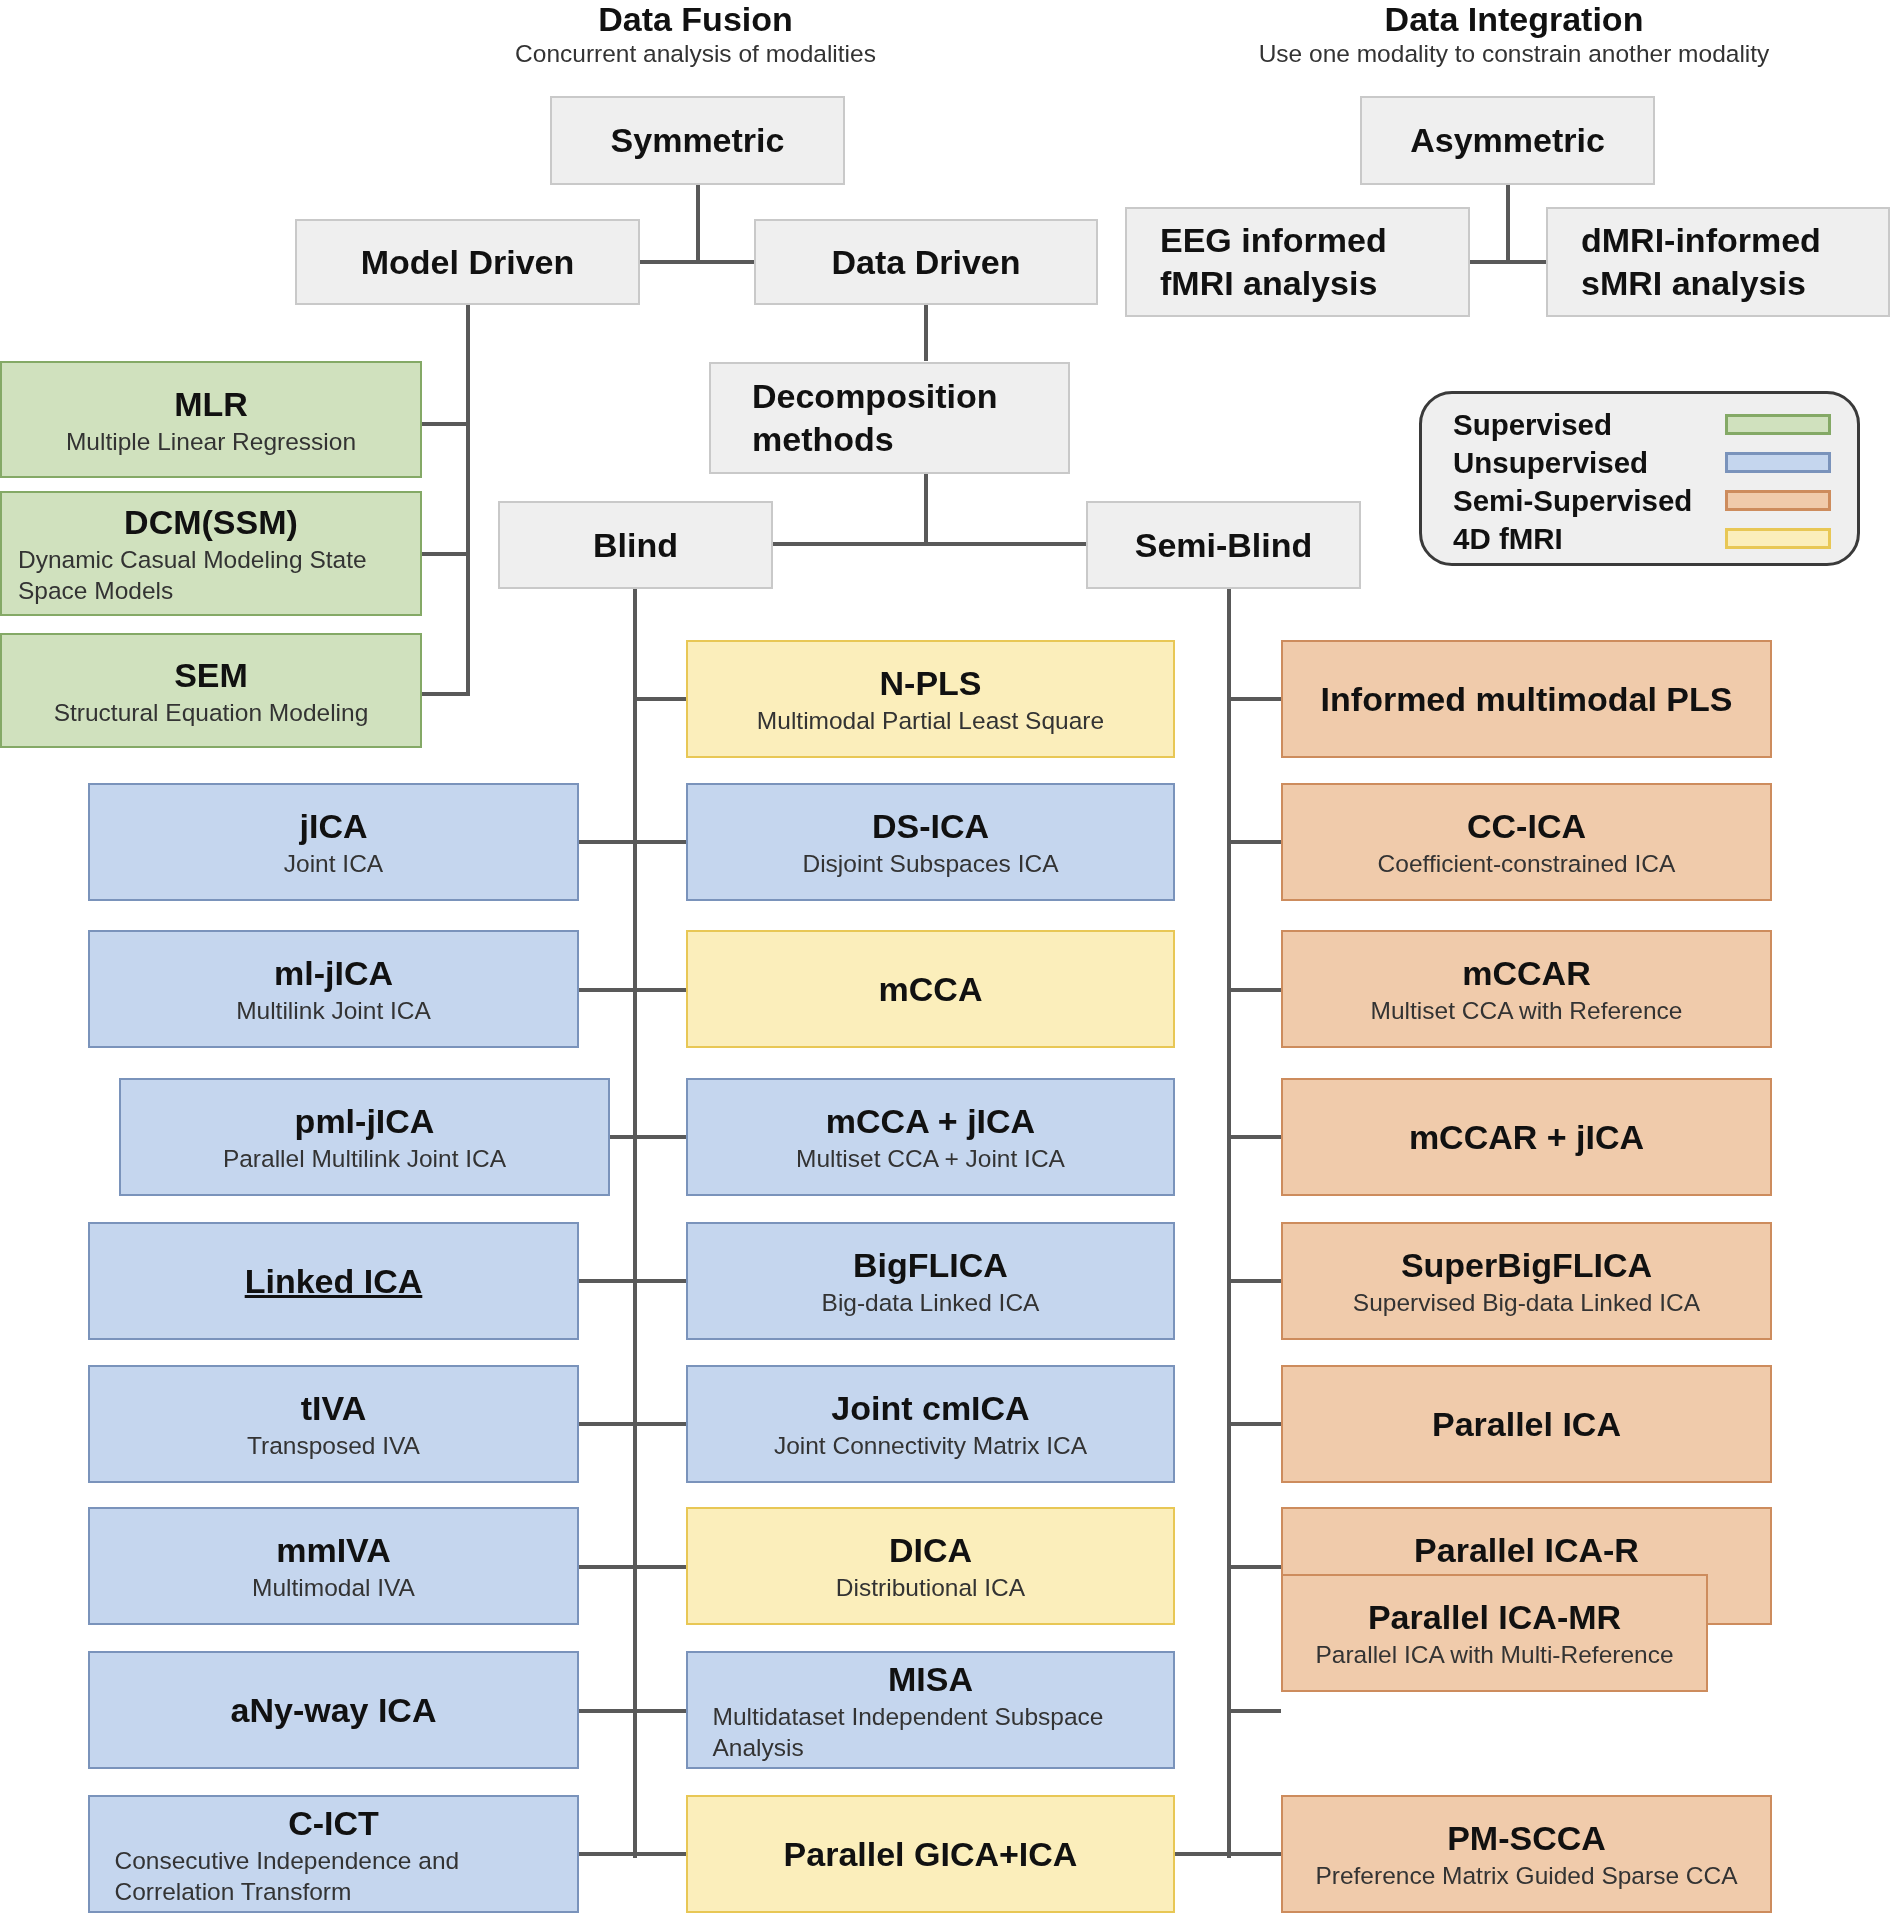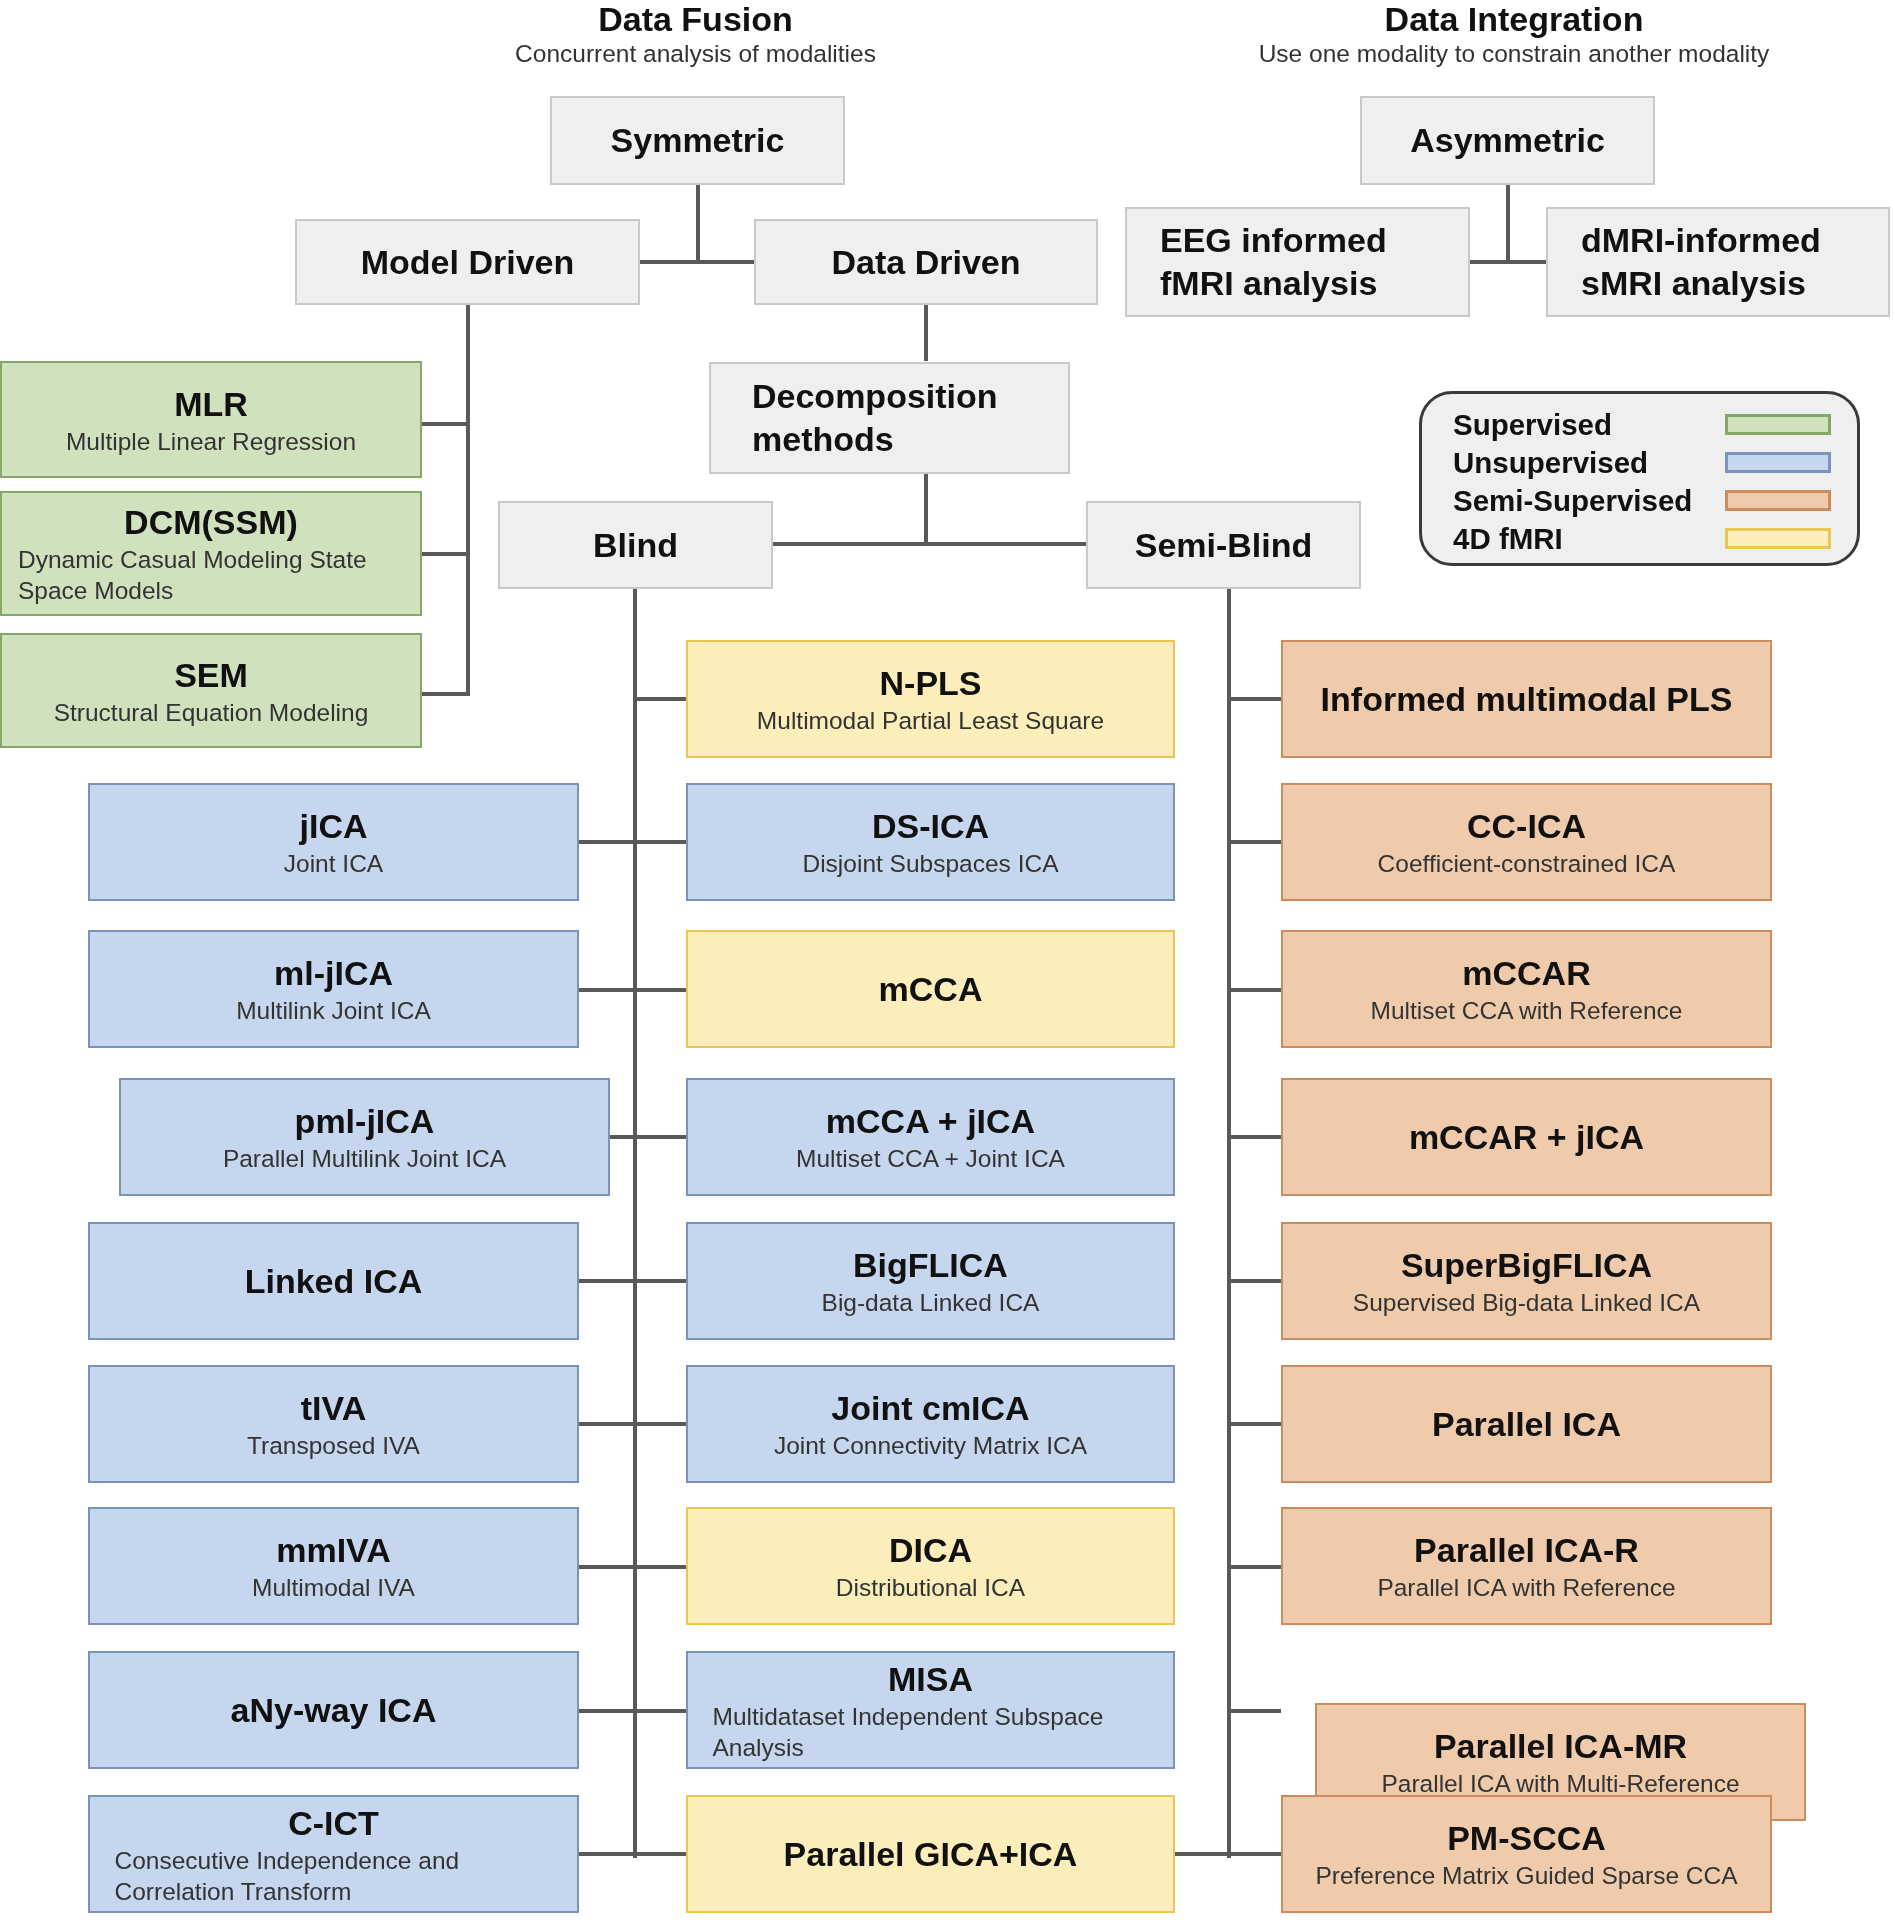--- a/index.html
+++ b/index.html
@@ -149,21 +149,21 @@
       <div class="desc">Joint ICA</div>
     </div>
     <div class="box blue" style="left: 88px; top: 930px; width: 491px; height: 118px; padding: 0px 24.5px;">
       <div class="name">ml-jICA</div>
       <div class="desc">Multilink Joint ICA</div>
     </div>
     <div class="box blue" style="left: 88px; top: 1078px; width: 491px; height: 118px; padding: 0px 24.5px; margin-left: 31px;">
       <div class="name">pml-jICA</div>
       <div class="desc">Parallel Multilink Joint ICA</div>
     </div>
-    <div class="box blue" style="left: 88px; top: 1222px; width: 491px; height: 118px; padding: 0px 24.5px;">
+    <div class="box blue" style="left: 88px; top: 1222px; width: 491px; height: 118px; padding: 0px 24.5px; text-decoration: underline;">
       <div class="name">Linked ICA</div>
     </div>
     <div class="box blue" style="left: 88px; top: 1365px; width: 491px; height: 118px; padding: 0px 24.5px;">
       <div class="name">tIVA</div>
       <div class="desc">Transposed IVA</div>
     </div>
     <div class="box blue" style="left: 88px; top: 1507px; width: 491px; height: 118px; padding: 0px 24.5px;">
       <div class="name">mmIVA</div>
       <div class="desc">Multimodal IVA</div>
     </div>
@@ -226,21 +226,21 @@
       <div class="name">SuperBigFLICA</div>
       <div class="desc">Supervised Big-data Linked ICA</div>
     </div>
     <div class="box orange" style="left: 1281px; top: 1365px; width: 491px; height: 118px; padding: 0px 24.5px;">
       <div class="name">Parallel ICA</div>
     </div>
     <div class="box orange" style="left: 1281px; top: 1507px; width: 491px; height: 118px; padding: 0px 24.5px;">
       <div class="name">Parallel ICA-R</div>
       <div class="desc">Parallel ICA with Reference</div>
     </div>
-    <div class="box orange" style="left: 1281px; top: 1703px; width: 491px; height: 118px; padding: 0px 24.5px; margin-left: 34px;">
+    <div class="box orange" style="left: 1281px; top: 1574px; width: 427px; height: 118px; padding: 0px 24.5px;">
       <div class="name">Parallel ICA-MR</div>
       <div class="desc">Parallel ICA with Multi-Reference</div>
     </div>
     <div class="box orange" style="left: 1281px; top: 1795px; width: 491px; height: 118px; padding: 0px 24.5px;">
       <div class="name">PM-SCCA</div>
       <div class="desc">Preference Matrix Guided Sparse CCA</div>
     </div>
   </div>
 
 

